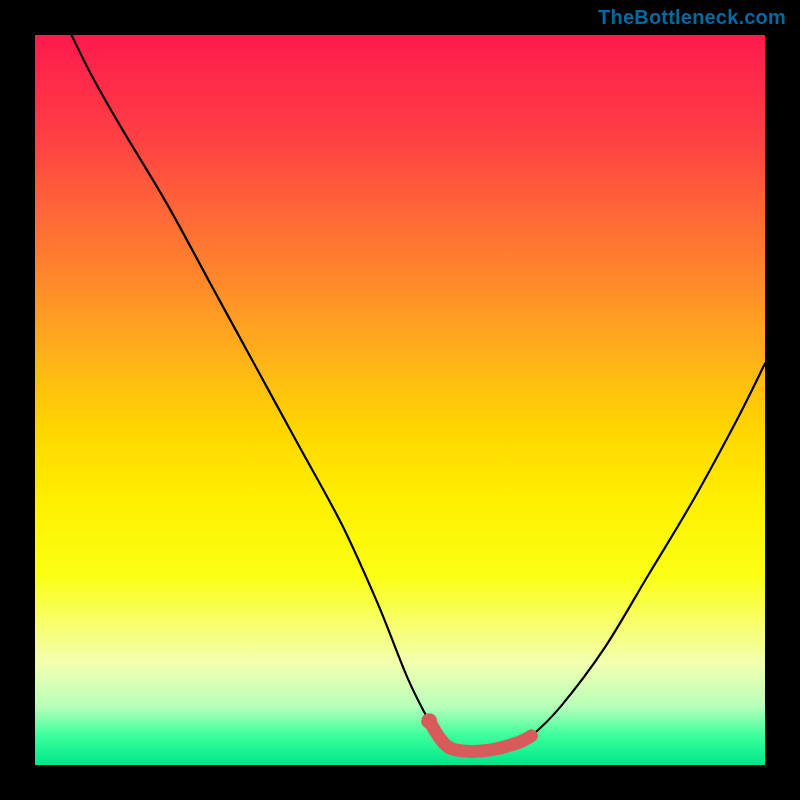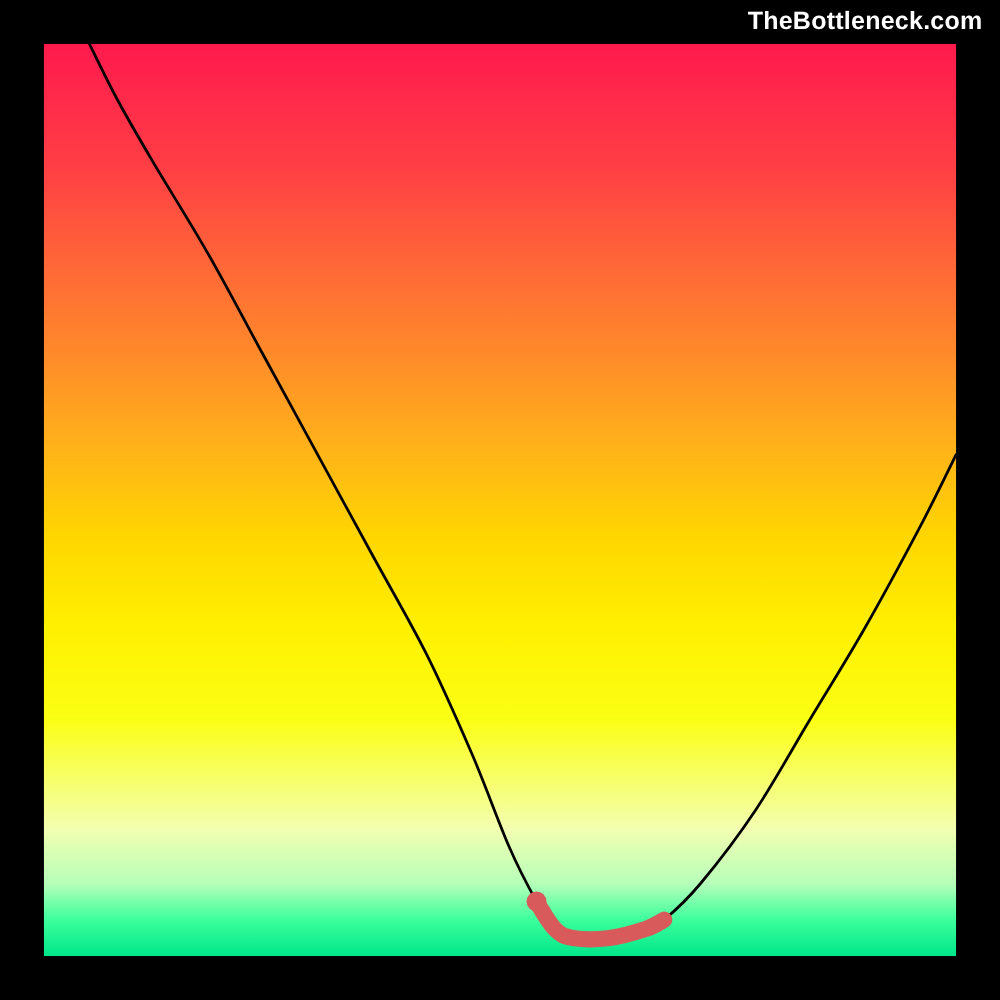--- a/index.html
+++ b/index.html
@@ -55,21 +55,21 @@
     width: 730px;
     height: 730px;
   }
   .watermark {
     position: absolute;
     top: 6px;
     right: 14px;
     font-family: Arial, Helvetica, sans-serif;
     font-size: 20px;
     font-weight: 600;
-    color: #ffffff;
+    color: #0369a1;
     letter-spacing: 0.2px;
   }
 </style>
 </head>
 <body>
 
 <div class="frame">
   <div class="plot">
     <div class="gradient"></div>
     <svg class="svg-layer" viewBox="0 0 730 730" preserveAspectRatio="none">

